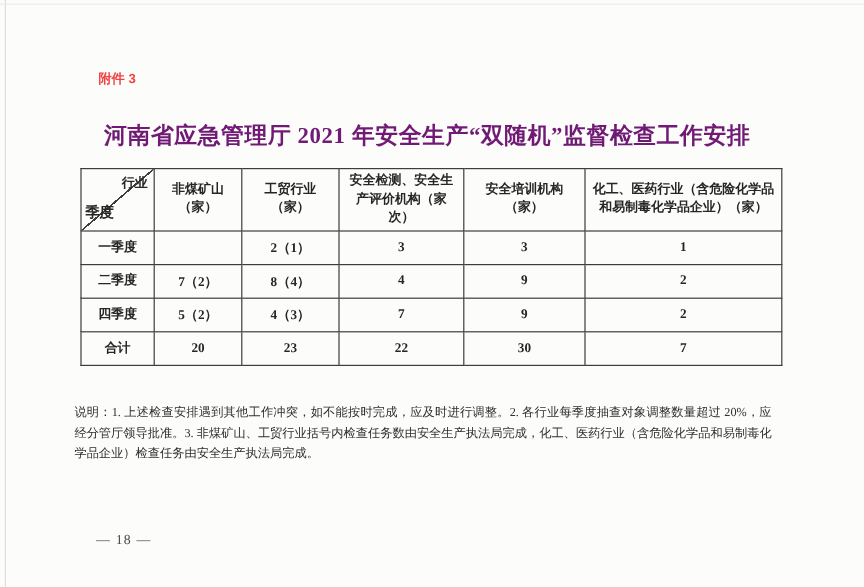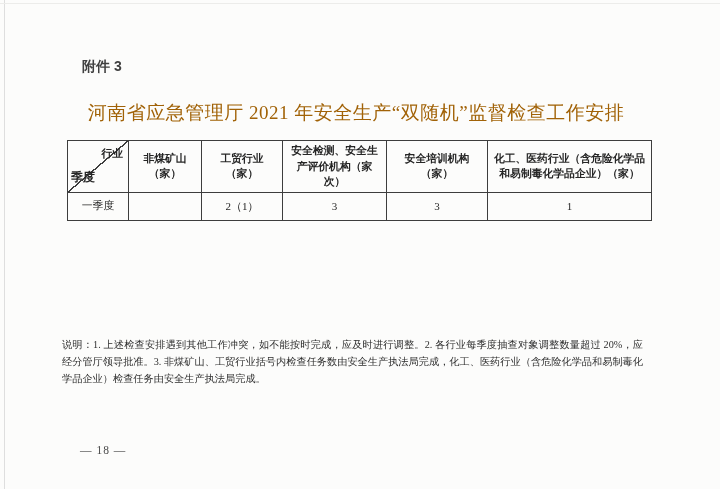--- a/index.html
+++ b/index.html
@@ -15,45 +15,45 @@
     position: absolute; left: 4px; top: 0; bottom: 0;
     width: 1px; background: #dedede;
   }
   .scan-edge-top {
     position: absolute; left: 0; right: 0; top: 3px;
     height: 1px; background: #ececea;
   }
   .attachment-label {
     position: absolute; left: 82px; top: 58px;
     font-family: "Liberation Sans", sans-serif;
-    font-weight: bold; font-size: 14px; color: #404040;
+    font-weight: bold; font-size: 11px; color: #ef4444;
   }
   .doc-title {
     position: absolute; left: 0; right: 8px; top: 100px;
     text-align: center;
-    font-weight: normal; font-size: 19px; color: #a16207;
+    font-weight: bold; font-size: 19px; color: #701a75;
     letter-spacing: 0.5px;
     font-family: "Liberation Serif", serif;
   }
   table.sched {
     position: absolute; left: 67px; top: 140px;
     width: 584px;
     border-collapse: collapse; table-layout: fixed;
     font-size: 11px; color: #262626;
   }
   table.sched th, table.sched td {
     border: 1px solid #3d3d3d;
     text-align: center; vertical-align: middle;
     padding: 2px 4px;
   }
   table.sched { border: 1.5px solid #333; }
   table.sched thead th {
     font-weight: bold; height: 47px; line-height: 1.45; font-size: 10.8px;
   }
-  table.sched tbody td { height: 28px; font-size: 11px; font-weight: normal; }
+  table.sched tbody td { height: 28px; font-size: 11px; font-weight: bold; }
   table.sched tbody td.row-label { font-size: 10.8px; }
   .corner-cell { position: relative; padding: 0 !important; }
   .diag-line {
     position: absolute; left: 0; top: 0; right: 0; bottom: 0;
     background: linear-gradient(to bottom right,
       transparent calc(50% - 0.7px),
       #3d3d3d calc(50% - 0.7px),
       #3d3d3d calc(50% + 0.7px),
       transparent calc(50% + 0.7px));
   }
@@ -112,18 +112,42 @@
   </thead>
   <tbody>
     <tr>
       <td class="row-label">一季度</td>
       <td></td>
       <td>2（1）</td>
       <td>3</td>
       <td>3</td>
       <td>1</td>
     </tr>
+    <tr>
+      <td class="row-label">二季度</td>
+      <td>7（2）</td>
+      <td>8（4）</td>
+      <td>4</td>
+      <td>9</td>
+      <td>2</td>
+    </tr>
+    <tr>
+      <td class="row-label">四季度</td>
+      <td>5（2）</td>
+      <td>4（3）</td>
+      <td>7</td>
+      <td>9</td>
+      <td>2</td>
+    </tr>
+    <tr>
+      <td class="row-label">合计</td>
+      <td>20</td>
+      <td>23</td>
+      <td>22</td>
+      <td>30</td>
+      <td>7</td>
+    </tr>
   </tbody>
 </table>
 
 <div class="notes">说明：1. 上述检查安排遇到其他工作冲突，如不能按时完成，应及时进行调整。2. 各行业每季度抽查对象调整数量超过 20%，应经分管厅领导批准。3. 非煤矿山、工贸行业括号内检查任务数由安全生产执法局完成，化工、医药行业（含危险化学品和易制毒化学品企业）检查任务由安全生产执法局完成。</div>
 
 <div class="page-number">— 18 —</div>
 
 </body></html>

